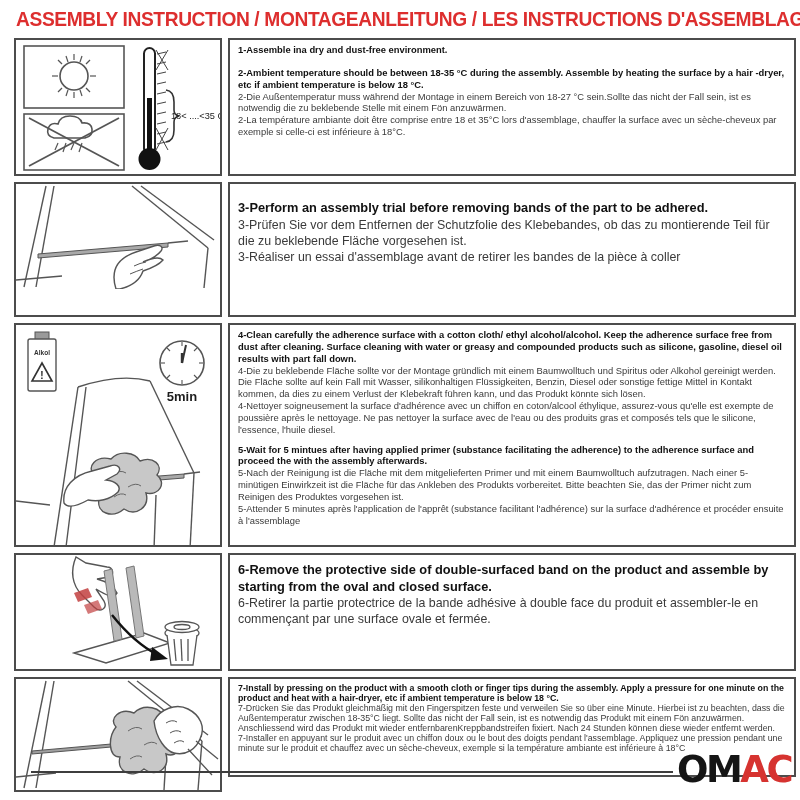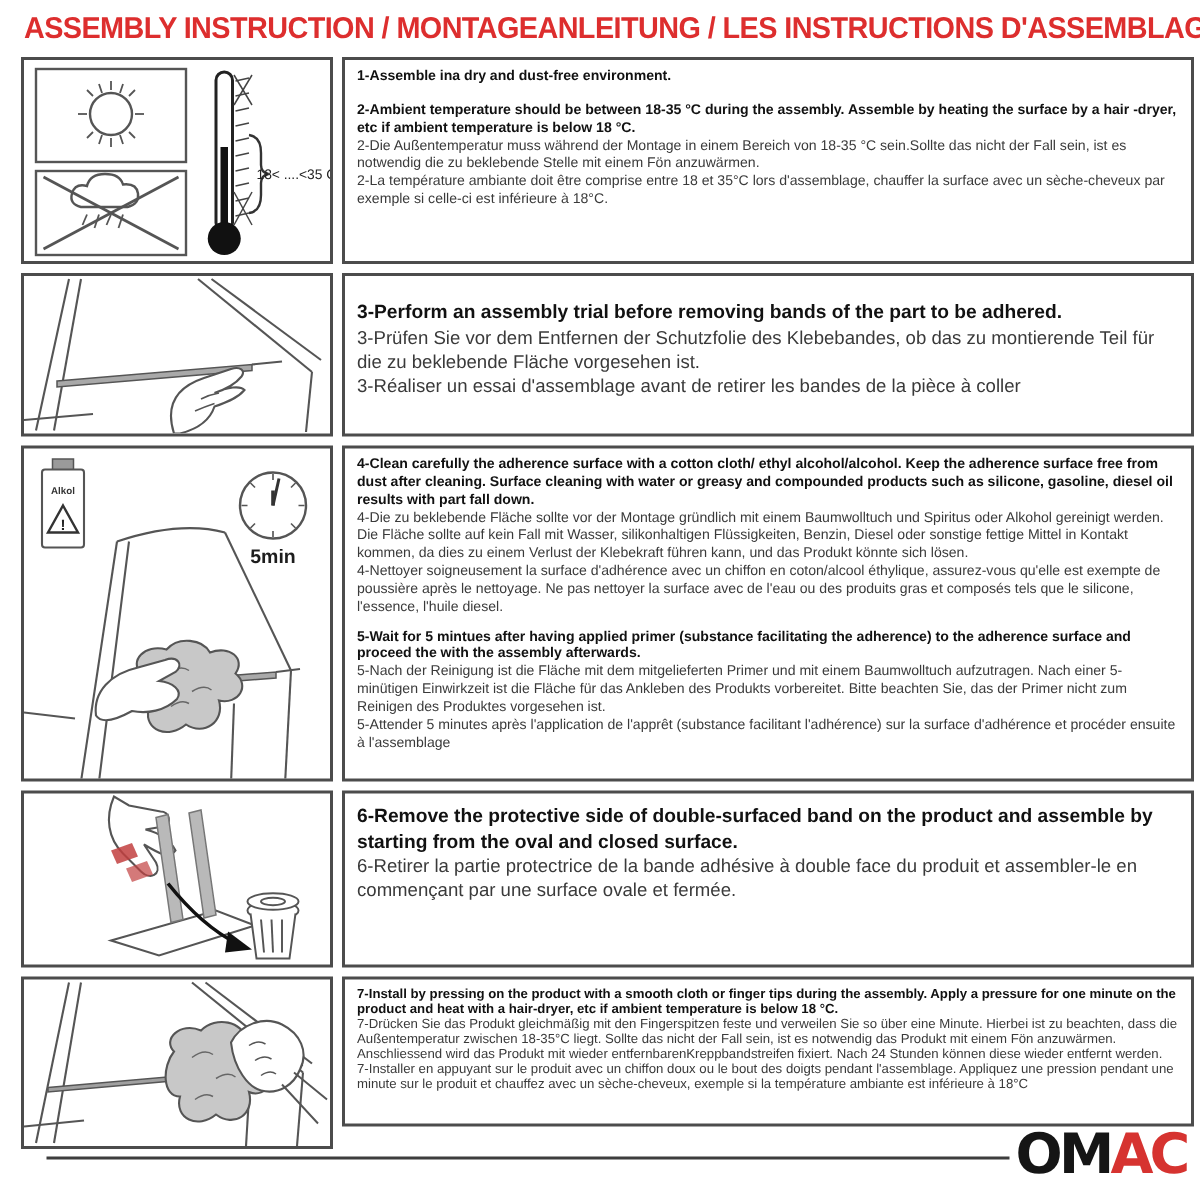--- a/index.html
+++ b/index.html
@@ -11,21 +11,21 @@
     margin:8px 0 7px;text-align:center;font-weight:bold;font-size:20px;
     color:#dd2e2e;letter-spacing:-0.4px;white-space:nowrap;
     transform:scaleX(0.96);transform-origin:center;
   }
   .rows{padding:0 4px 0 14px;}
   .row{display:flex;gap:6px;margin-bottom:6px;align-items:flex-start;}
   .cell{border:2px solid #4c4c4c;background:#fff;box-sizing:border-box;}
   .ill{width:208px;flex:none;overflow:hidden;}
   .txt{flex:1;padding:4px 8px 2px 8px;overflow:hidden;}
   .r1 .cell{height:138px;}
-  .r2 .cell{height:109px;}
+  .r2 .cell{height:135px;}
   .r3 .cell{height:224px;}
   .r4 .cell{height:118px;}
   .r5 .ill{height:115px;}
   .r5 .txt{height:100px;}
   .small{font-size:9.4px;line-height:1.26;}
   .tiny{font-size:8.8px;line-height:1.14;}
   .big{font-size:12.4px;line-height:1.3;}
   .big .en{font-size:12.8px;}
   .en{font-weight:bold;color:#111;}
   .de,.fr{color:#3a3a3a;}
@@ -103,21 +103,21 @@
           </g>
           <path d="M150,50 q8,1 8,12 l0,8 q0,5 5,6 q-5,1 -5,6 l0,8 q0,11 -8,12" fill="none" stroke="#333" stroke-width="1.6"></path>
           <text x="155" y="79" font-size="9.2" fill="#222">18&lt; ....&lt;35 C</text>
         </g>
       </svg>
     </div>
     <div class="cell txt small">
       <div class="en">1-Assemble ina dry and dust-free environment.</div>
       <div class="sp"></div>
       <div class="en">2-Ambient temperature should be between 18-35 °C  during the assembly. Assemble by heating the surface by a hair -dryer, etc if ambient temperature is below 18 °C.</div>
-      <div class="de">2-Die Außentemperatur muss während der Montage in einem Bereich von 18-35 °C  sein.Sollte das nicht der Fall sein, ist es notwendig die zu beklebende Stelle mit einem Fön anzuwärmen.</div>
+      <div class="de">2-Die Außentemperatur muss während der Montage in einem Bereich von 18-27 °C  sein.Sollte das nicht der Fall sein, ist es notwendig die zu beklebende Stelle mit einem Fön anzuwärmen.</div>
       <div class="fr">2-La température ambiante doit être comprise entre 18 et 35°C lors d'assemblage, chauffer la surface avec un sèche-cheveux par exemple si celle-ci est inférieure à 18°C.</div>
     </div>
   </div>
 
   <div class="row r2">
     <div class="cell ill">
       <svg width="204" height="105" viewBox="0 0 204 105">
         <g fill="none" stroke="#555" stroke-width="1.4">
           <path d="M30,2 L8,103"></path>
             <path d="M38,2 L20,103"></path>

